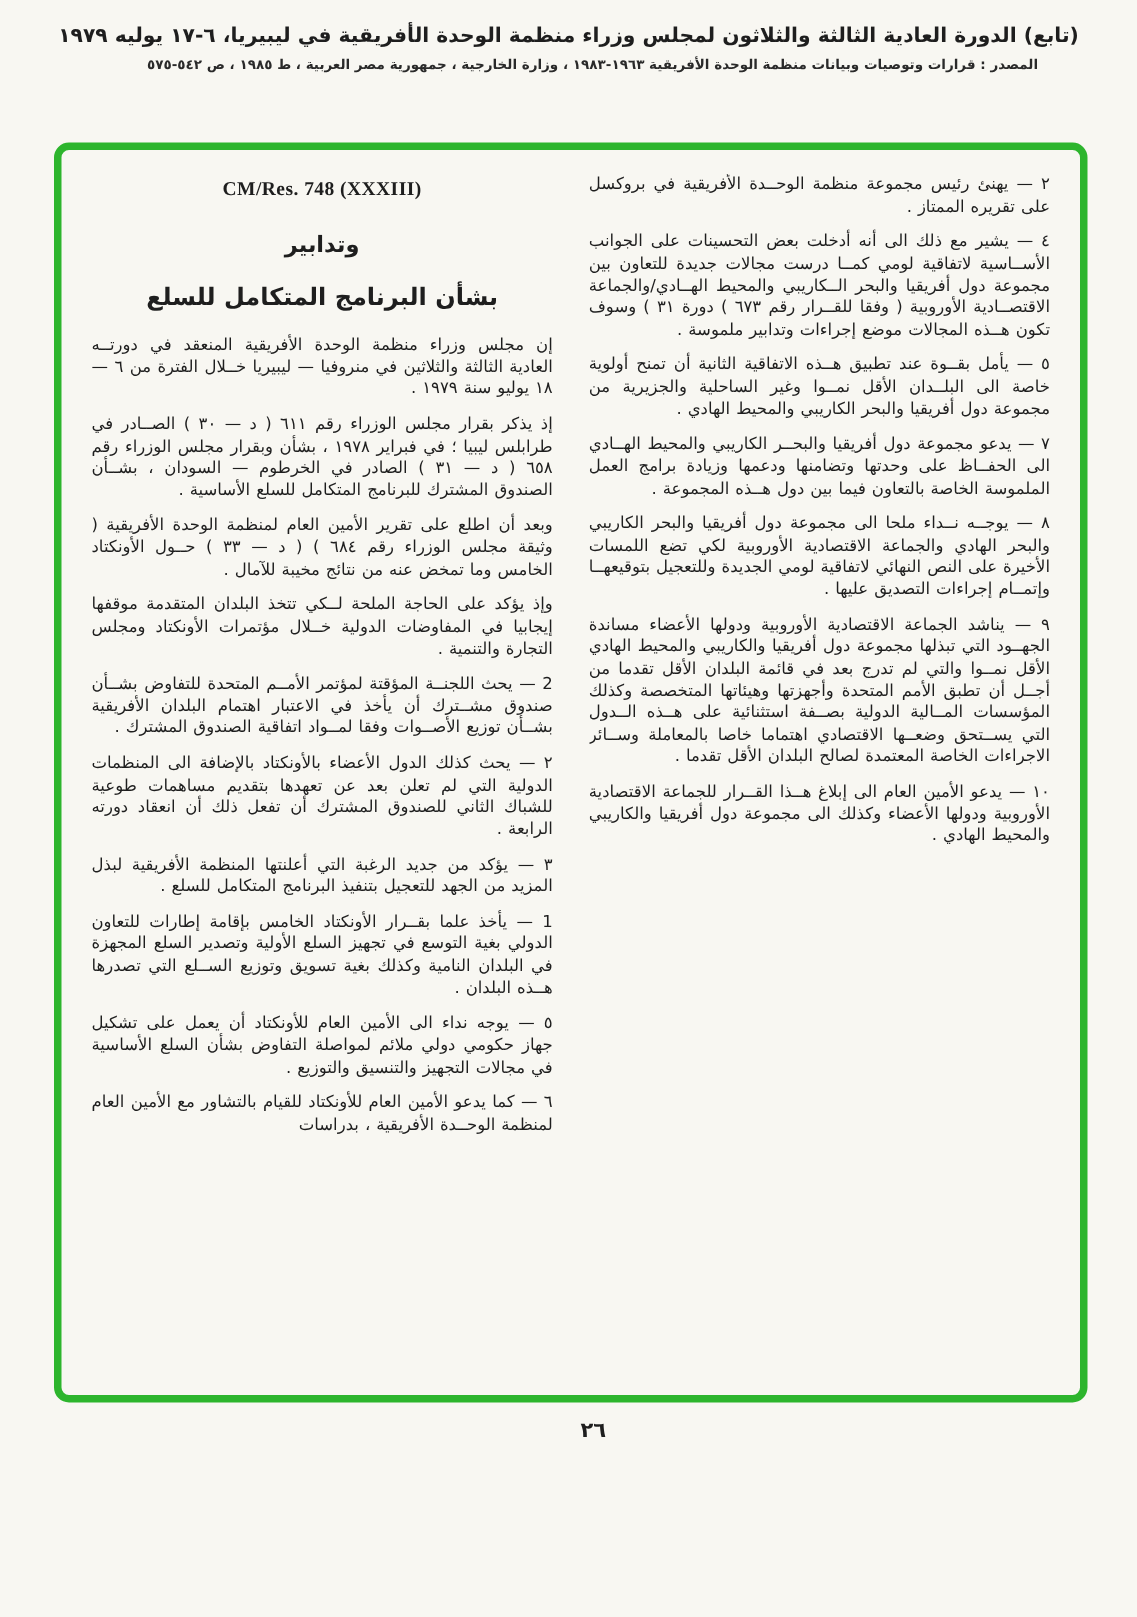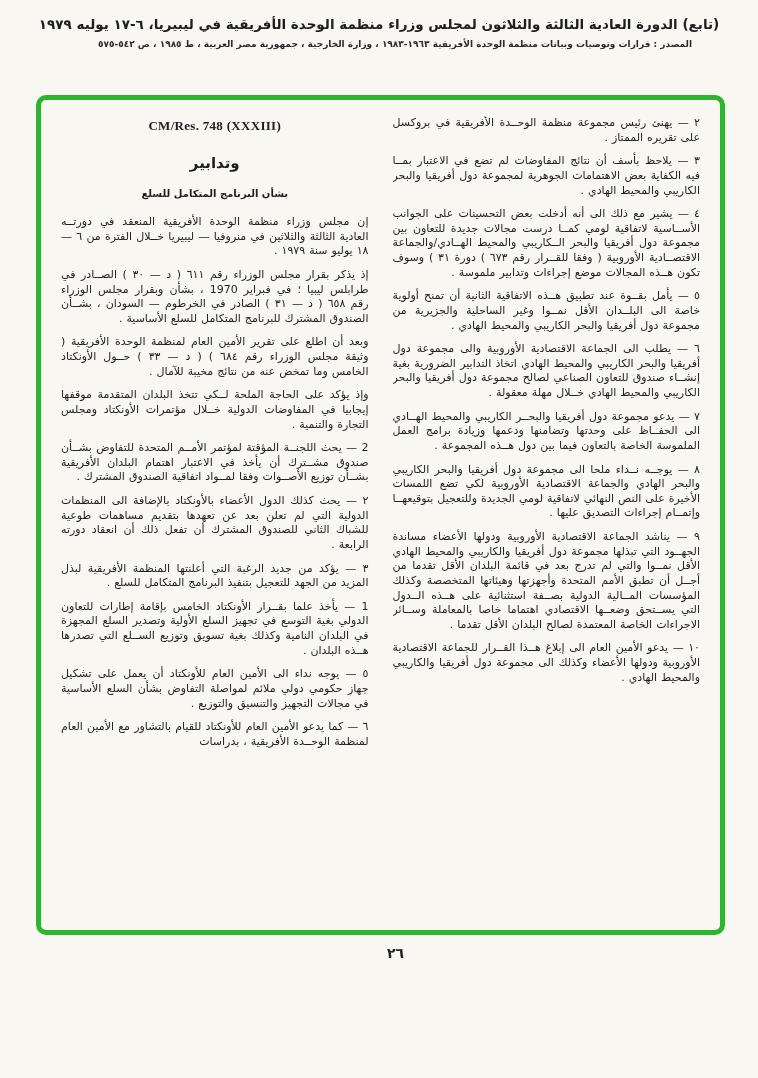--- a/index.html
+++ b/index.html
@@ -75,21 +75,21 @@
   }
   .doc-title{
     text-align:center;
     font-size:15px;
     font-weight:bold;
     margin:0 0 16px 0;
     letter-spacing:1px;
   }
   .doc-subtitle{
     text-align:center;
-    font-size:10px;
+    font-size:16px;
     font-weight:bold;
     margin:0 0 16px 0;
   }
 
   
   .page-footer{
     position:absolute;
     left:0; right:0; bottom:6px;
     text-align:center;
     margin-left:33px;
@@ -107,37 +107,35 @@
   <header class="page-header">
     <div class="header-line1">(تابع) الدورة العادية الثالثة والثلاثون لمجلس وزراء منظمة الوحدة الأفريقية في ليبيريا، ٦-١٧ يوليه ١٩٧٩</div>
     <div class="header-line2">المصدر : قرارات وتوصيات وبيانات منظمة الوحدة الأفريقية ١٩٦٣-١٩٨٣ ، وزارة الخارجية ، جمهورية مصر العربية ، ط ١٩٨٥ ، ص ٥٤٢-٥٧٥</div>
   </header>
 
   <div class="green-box">
     <div class="columns">
 
       <section class="column">
           <p class="para">٢ — يهنئ رئيس مجموعة منظمة الوحــدة الأفريقية في بروكسل على تقريره الممتاز .</p>
-          <p class="para">٣ — يلاحظ بأسف أن نتائج المفاوضات لم تضع في الاعتبار بمــا فيه الكفاية بعض الاهتمامات الجوهرية لمجموعة دول أفريقيا والبحر الكاريبي والمحيط الهادي .</p>
           <p class="para">٤ — يشير مع ذلك الى أنه أدخلت بعض التحسينات على الجوانب الأســاسية لاتفاقية لومي كمــا درست مجالات جديدة للتعاون بين مجموعة دول أفريقيا والبحر الــكاريبي والمحيط الهــادي/والجماعة الاقتصــادية الأوروبية ( وفقا للقــرار رقم ٦٧٣ ) دورة ٣١ ) وسوف تكون هــذه المجالات موضع إجراءات وتدابير ملموسة .</p>
           <p class="para">٥ — يأمل بقــوة عند تطبيق هــذه الاتفاقية الثانية أن تمنح أولوية خاصة الى البلــدان الأقل نمــوا وغير الساحلية والجزيرية من مجموعة دول أفريقيا والبحر الكاريبي والمحيط الهادي .</p>
-          <p class="para">٦ — يطلب الى الجماعة الاقتصادية الأوروبية والى مجموعة دول أفريقيا والبحر الكاريبي والمحيط الهادي اتخاذ التدابير الضرورية بغية إنشــاء صندوق للتعاون الصناعي لصالح مجموعة دول أفريقيا والبحر الكاريبي والمحيط الهادي خــلال مهلة معقولة .</p>
           <p class="para">٧ — يدعو مجموعة دول أفريقيا والبحــر الكاريبي والمحيط الهــادي الى الحفــاظ على وحدتها وتضامنها ودعمها وزيادة برامج العمل الملموسة الخاصة بالتعاون فيما بين دول هــذه المجموعة .</p>
           <p class="para">٨ — يوجــه نــداء ملحا الى مجموعة دول أفريقيا والبحر الكاريبي والبحر الهادي والجماعة الاقتصادية الأوروبية لكي تضع اللمسات الأخيرة على النص النهائي لاتفاقية لومي الجديدة وللتعجيل بتوقيعهــا وإتمــام إجراءات التصديق عليها .</p>
           <p class="para">٩ — يناشد الجماعة الاقتصادية الأوروبية ودولها الأعضاء مساندة الجهــود التي تبذلها مجموعة دول أفريقيا والكاريبي والمحيط الهادي الأقل نمــوا والتي لم تدرج بعد في قائمة البلدان الأقل تقدما من أجــل أن تطبق الأمم المتحدة وأجهزتها وهيئاتها المتخصصة وكذلك المؤسسات المــالية الدولية بصــفة استثنائية على هــذه الــدول التي يســتحق وضعــها الاقتصادي اهتماما خاصا بالمعاملة وســائر الاجراءات الخاصة المعتمدة لصالح البلدان الأقل تقدما .</p>
           <p class="para">١٠ — يدعو الأمين العام الى إبلاغ هــذا القــرار للجماعة الاقتصادية الأوروبية ودولها الأعضاء وكذلك الى مجموعة دول أفريقيا والكاريبي والمحيط الهادي .</p>
         </section>
 
       <section class="column">
         <div class="doc-ref">CM/Res. 748 (XXXIII)</div>
         <h1 class="doc-title">وتدابير</h1>
         <h2 class="doc-subtitle">بشأن البرنامج المتكامل للسلع</h2>
         <div>
             <p class="para">إن مجلس وزراء منظمة الوحدة الأفريقية المنعقد في دورتــه العادية الثالثة والثلاثين في منروفيا — ليبيريا خــلال الفترة من ٦ — ١٨ يوليو سنة ١٩٧٩ .</p>
-            <p class="para">إذ يذكر بقرار مجلس الوزراء رقم ٦١١ ( د — ٣٠ ) الصــادر في طرابلس ليبيا ؛ في فبراير 1970 ، بشأن وبقرار مجلس الوزراء رقم ٦٥٨ ( د — ٣١ ) الصادر في الخرطوم — السودان ، بشــأن الصندوق المشترك للبرنامج المتكامل للسلع الأساسية .</p>
+            <p class="para">إذ يذكر بقرار مجلس الوزراء رقم ٦١١ ( د — ٣٠ ) الصــادر في طرابلس ليبيا ؛ في فبراير ١٩٧٨ ، بشأن وبقرار مجلس الوزراء رقم ٦٥٨ ( د — ٣١ ) الصادر في الخرطوم — السودان ، بشــأن الصندوق المشترك للبرنامج المتكامل للسلع الأساسية .</p>
             <p class="para">وبعد أن اطلع على تقرير الأمين العام لمنظمة الوحدة الأفريقية ( وثيقة مجلس الوزراء رقم ٦٨٤ ) ( د — ٣٣ ) حــول الأونكتاد الخامس وما تمخض عنه من نتائج مخيبة للآمال .</p>
             <p class="para">وإذ يؤكد على الحاجة الملحة لــكي تتخذ البلدان المتقدمة موقفها إيجابيا في المفاوضات الدولية خــلال مؤتمرات الأونكتاد ومجلس التجارة والتنمية .</p>
             <p class="para">2 — يحث اللجنــة المؤقتة لمؤتمر الأمــم المتحدة للتفاوض بشــأن صندوق مشــترك أن يأخذ في الاعتبار اهتمام البلدان الأفريقية بشــأن توزيع الأصــوات وفقا لمــواد اتفاقية الصندوق المشترك .</p>
             <p class="para">٢ — يحث كذلك الدول الأعضاء بالأونكتاد بالإضافة الى المنظمات الدولية التي لم تعلن بعد عن تعهدها بتقديم مساهمات طوعية للشباك الثاني للصندوق المشترك أن تفعل ذلك أن انعقاد دورته الرابعة .</p>
             <p class="para">٣ — يؤكد من جديد الرغبة التي أعلنتها المنظمة الأفريقية لبذل المزيد من الجهد للتعجيل بتنفيذ البرنامج المتكامل للسلع .</p>
             <p class="para">1 — يأخذ علما بقــرار الأونكتاد الخامس بإقامة إطارات للتعاون الدولي بغية التوسع في تجهيز السلع الأولية وتصدير السلع المجهزة في البلدان النامية وكذلك بغية تسويق وتوزيع الســلع التي تصدرها هــذه البلدان .</p>
             <p class="para">٥ — يوجه نداء الى الأمين العام للأونكتاد أن يعمل على تشكيل جهاز حكومي دولي ملائم لمواصلة التفاوض بشأن السلع الأساسية في مجالات التجهيز والتنسيق والتوزيع .</p>
             <p class="para">٦ — كما يدعو الأمين العام للأونكتاد للقيام بالتشاور مع الأمين العام لمنظمة الوحــدة الأفريقية ، بدراسات</p>
           </div>
       </section>

